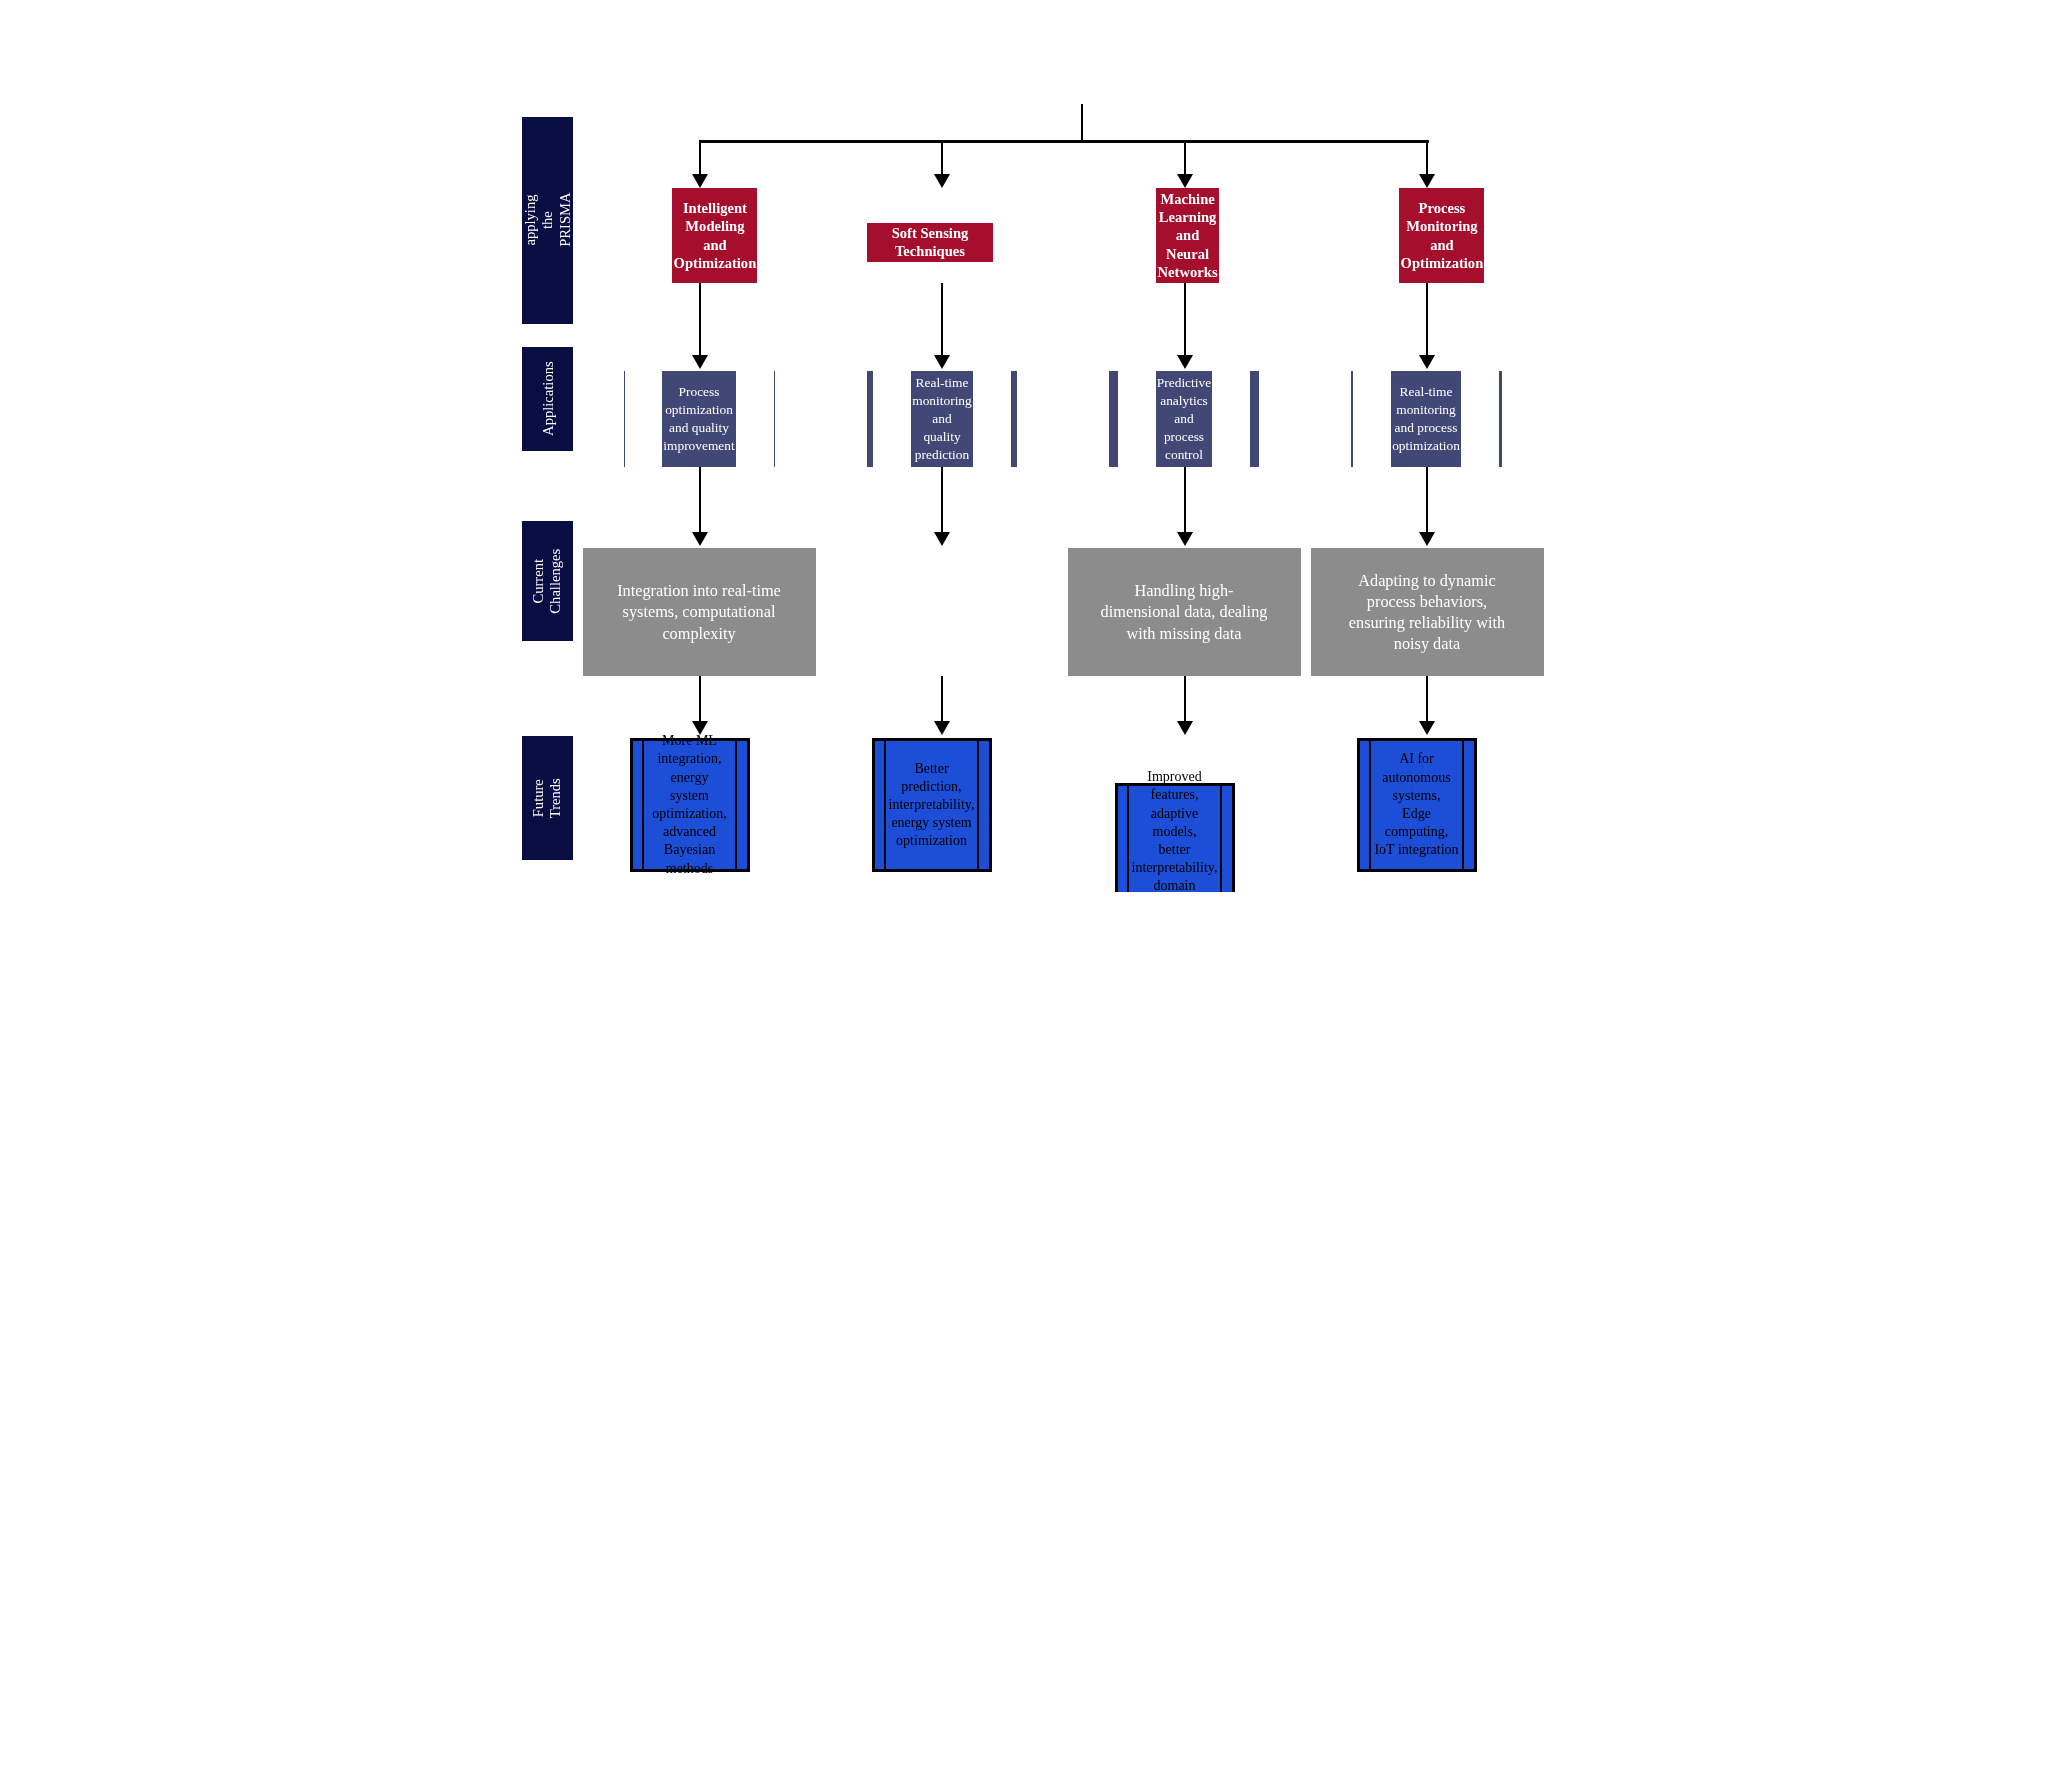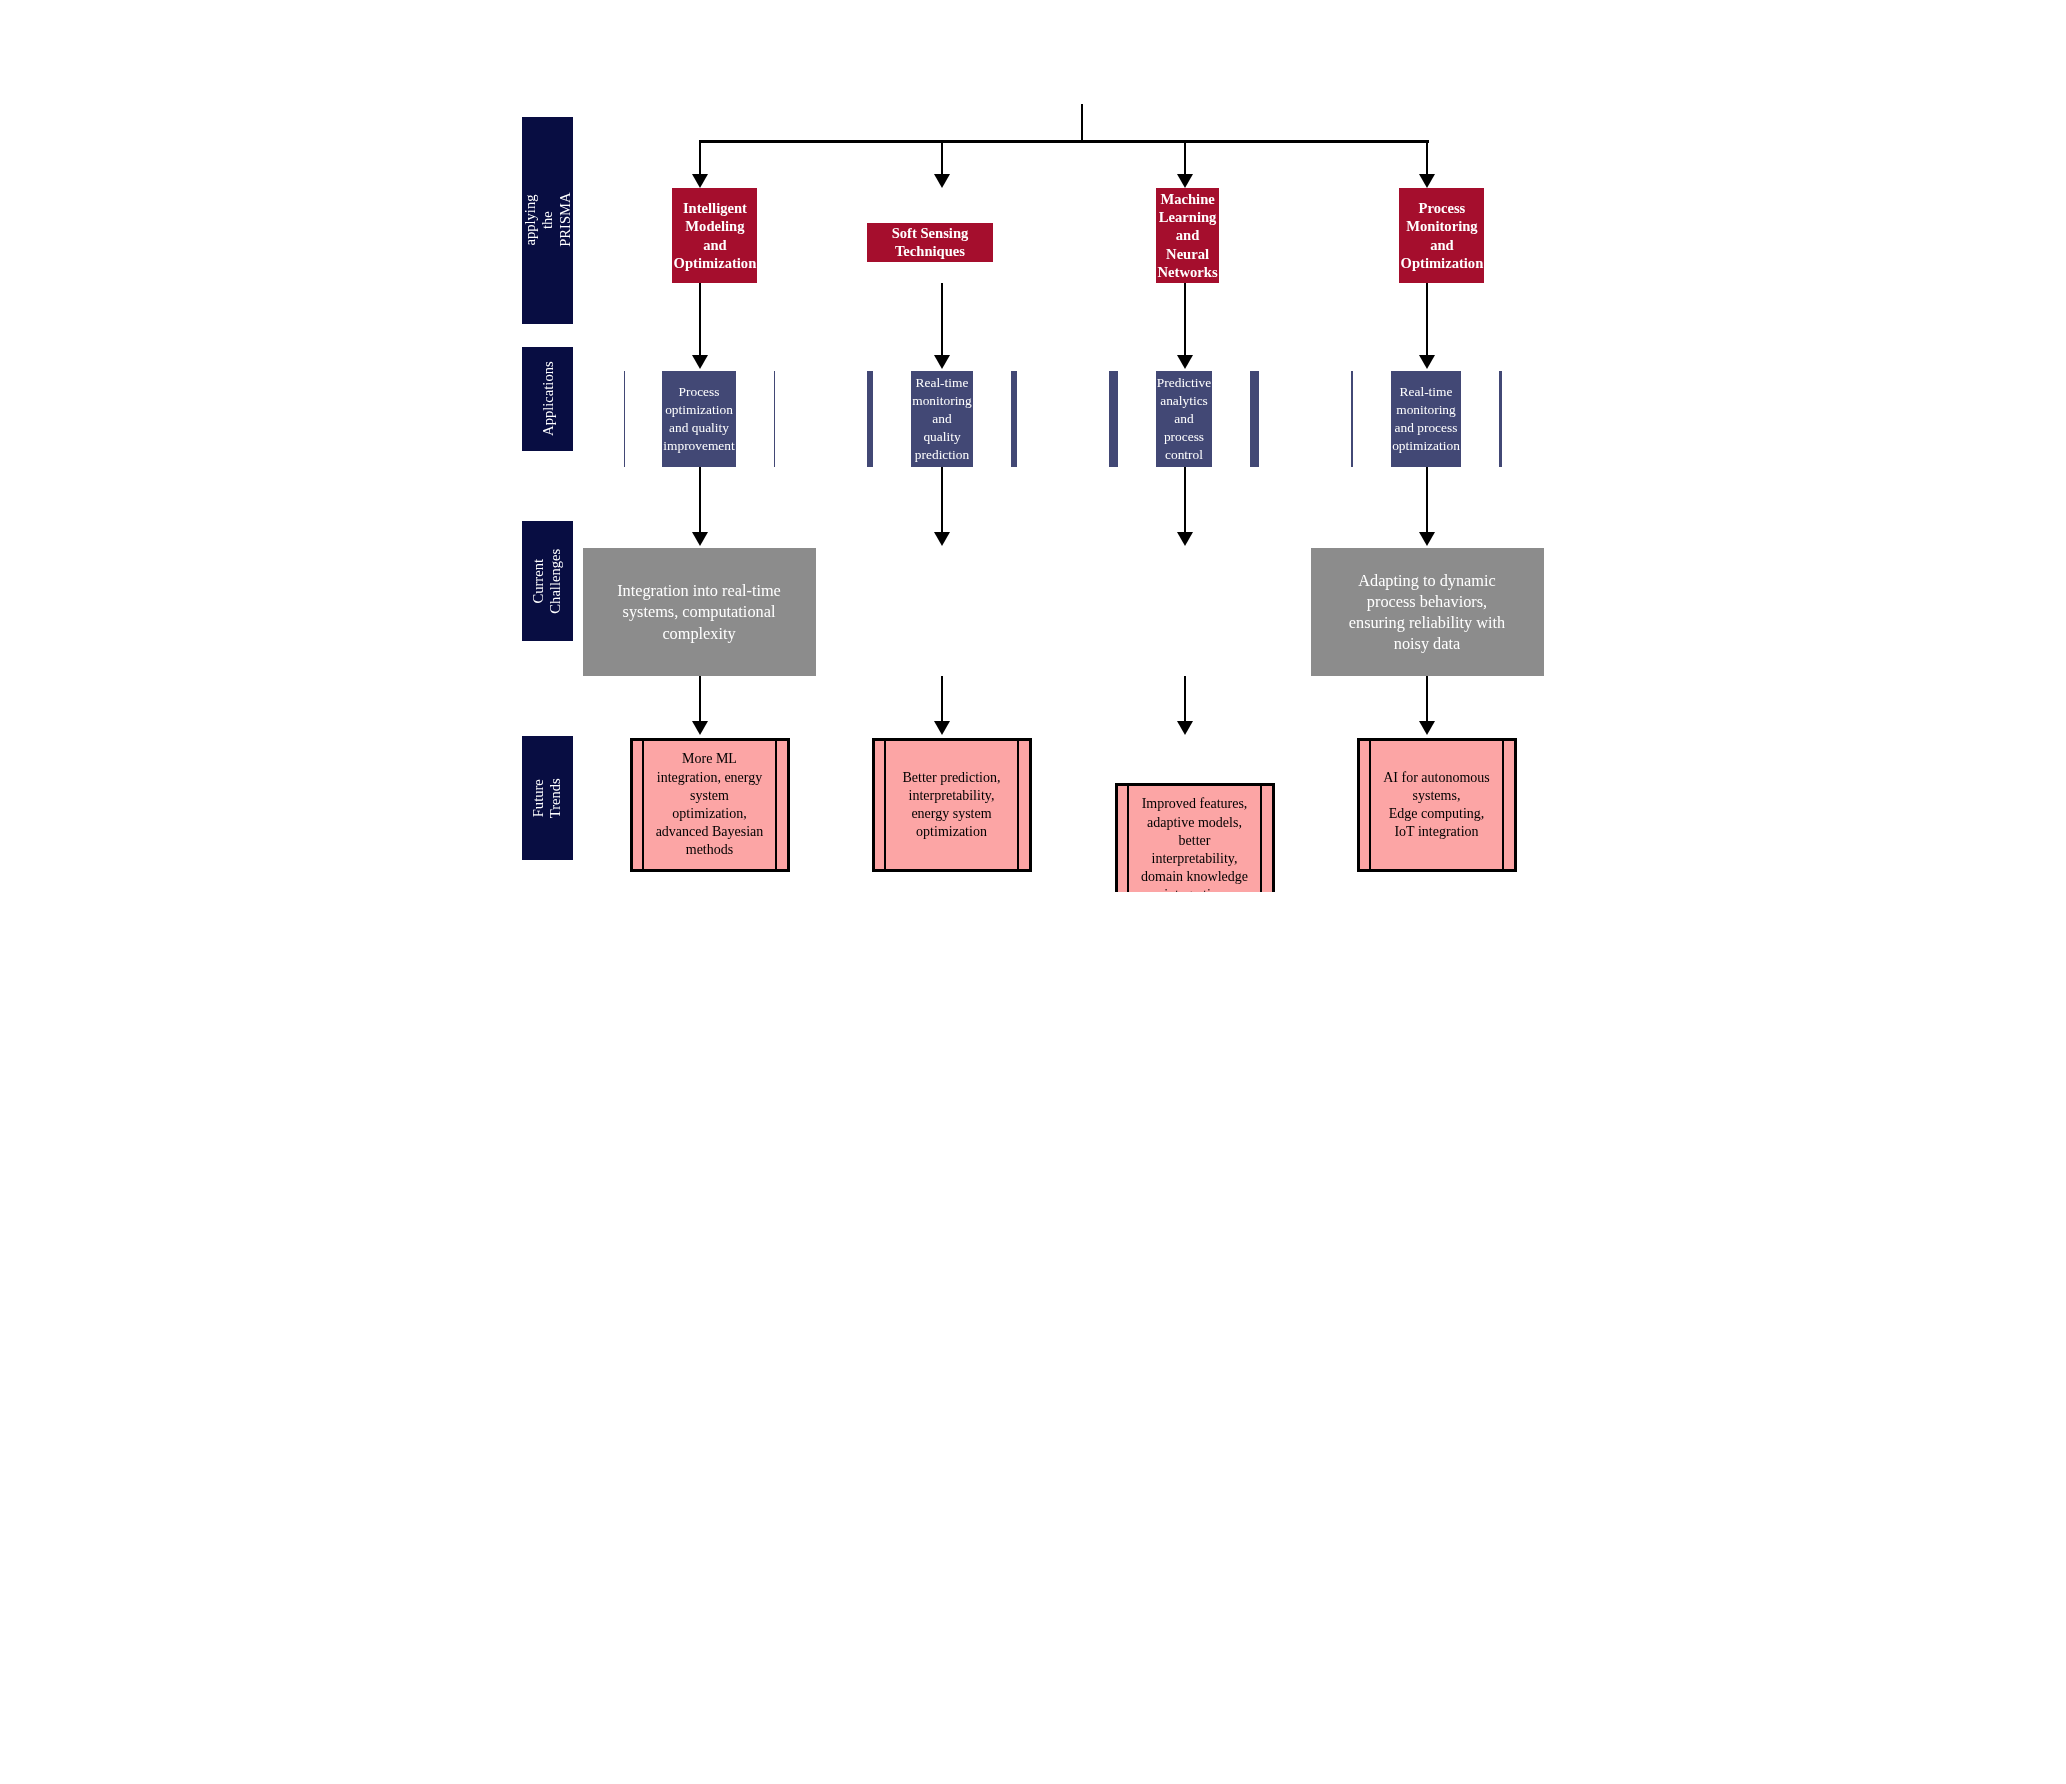--- a/index.html
+++ b/index.html
@@ -38,21 +38,21 @@
   .app{--pp-color:var(--application-blue);top:371px;height:96px;width:151px;}
   .app .pp-bar{width:11.7px;}
   .app .bx-text{color:#fff;font-size:13.4px;line-height:1.35;}
 
   
   .chal{position:absolute;top:548px;height:128px;width:233px;background:var(--challenge-gray);
     display:flex;align-items:center;justify-content:center;padding:4.7px;}
   .chal .bx-text{color:#fff;font-size:16.3px;line-height:1.3;}
 
   
-  .trend{position:absolute;top:738px;height:134px;width:160px;background:#fca5a5;
+  .trend{position:absolute;top:738px;height:134px;width:120px;background:#1d4ed8;
     border:3.5px solid #000;display:flex;align-items:center;justify-content:center;font-family:Liberation Serif, serif;}
   .trend .t-line{position:absolute;top:0;bottom:0;width:2.3px;background:#000;}
   .trend .t-line.l{left:9.3px;} .trend .t-line.r{right:9.3px;}
   .trend .bx-text{color:#000;font-size:14px;line-height:1.3;padding:0 14px;}
 
   
   .stem,.hline{position:absolute;background:#000;}
   .stem{width:2.9px;}
   .head{position:absolute;width:0;height:0;
     border-left:8.2px solid transparent;border-right:8.2px solid transparent;
@@ -189,20 +189,25 @@
 optimization</span>
       </div>
     <div class="pp-bar"></div>
   </div>
 
   <div class="chal" style="left:66px;">
     <span class="bx-text">Integration into real-time
 systems, computational
 complexity</span>
   </div>
+  <div class="chal" style="left:551px;">
+    <span class="bx-text">Handling high-
+dimensional data, dealing
+with missing data</span>
+  </div>
   <div class="chal" style="left:794px;">
     <span class="bx-text">Adapting to dynamic
 process behaviors,
 ensuring reliability with
 noisy data</span>
   </div>
 
   <div class="trend" style="left:113px;">
     <div class="t-line l"></div>
     <span class="bx-text">More ML

